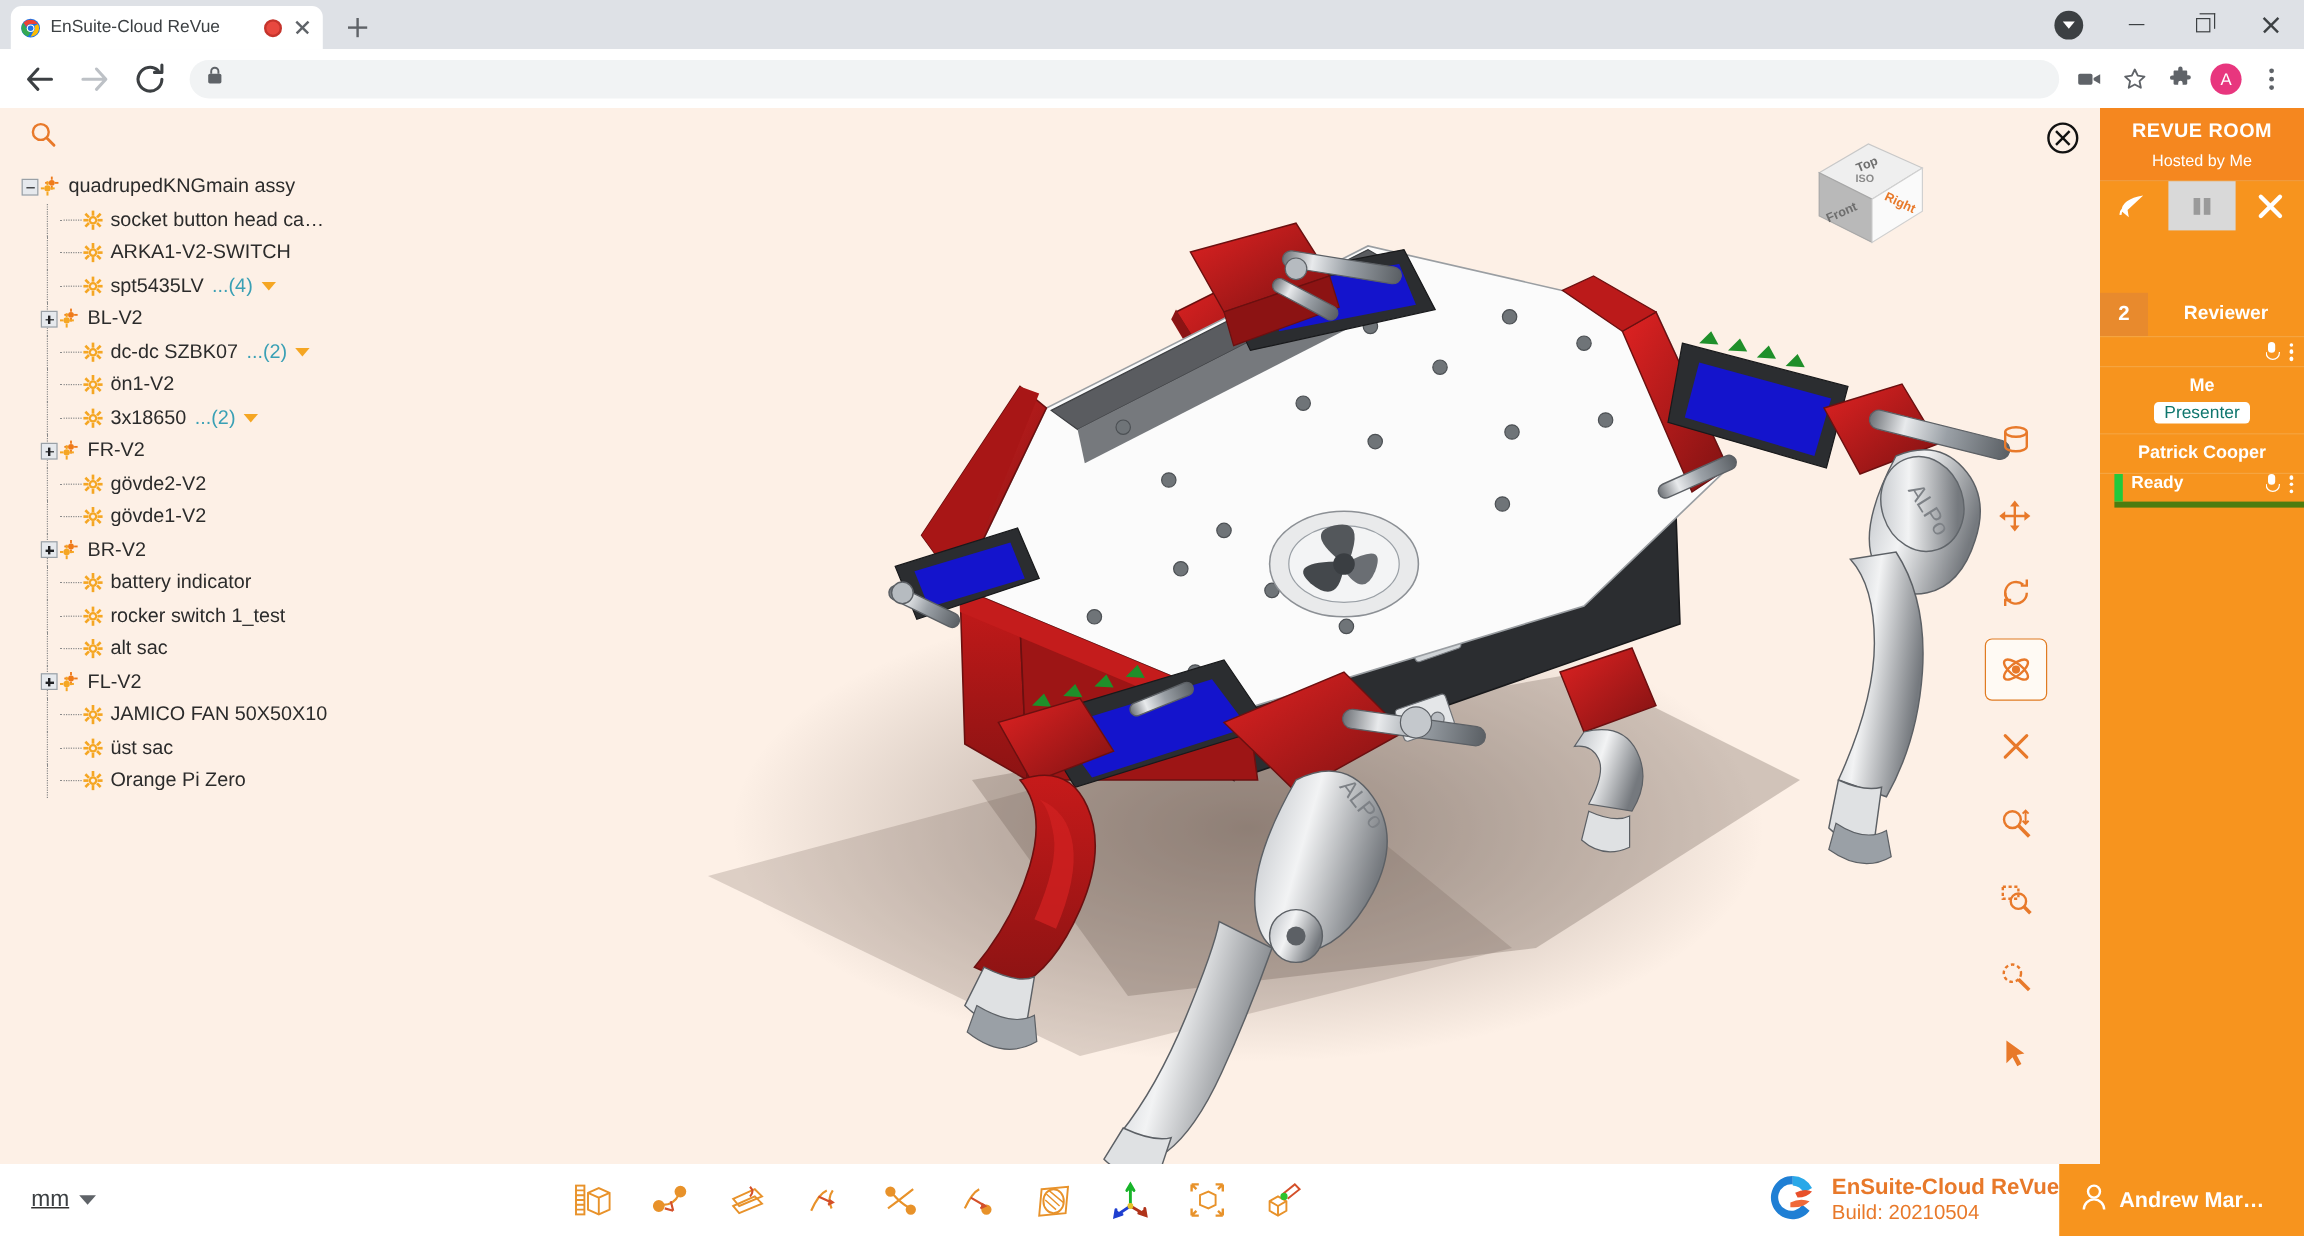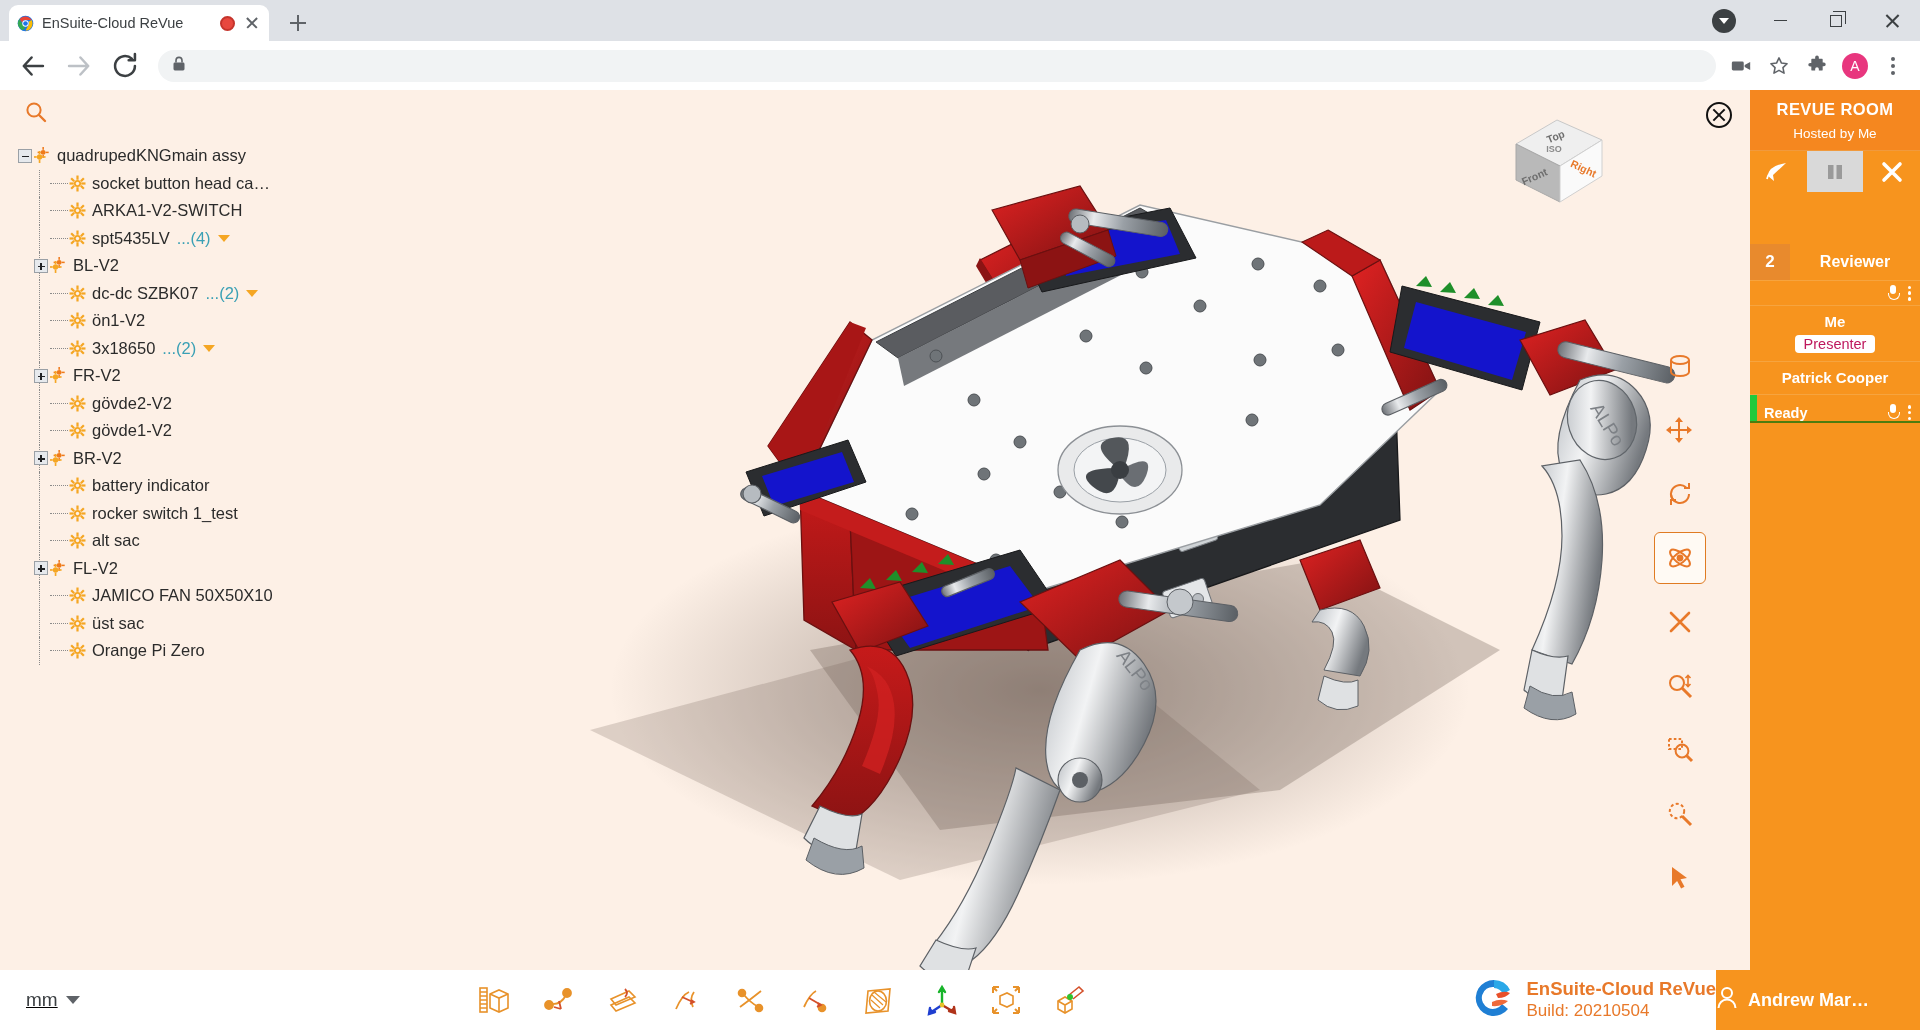--- a/index.html
+++ b/index.html
@@ -179,26 +179,26 @@
     font-size: 16px; font-weight: bold; cursor:pointer;
   }
   .ruser-tools {
     height: 26px; display:flex; align-items:center; justify-content:flex-end;
     gap: 9px; padding-right: 9px; border-top: 1px solid #f6a43f;
     border-bottom: 1px solid #f6a43f;
   }
   .ruser-block { padding: 7px 4px 8px; text-align: center; border-bottom: 1px solid #f6a43f; }
   .ruser-name { font-size: 15px; font-weight: bold; }
   .rbadge {
-    display: inline-block; margin-top: 5px; background: #fff; color: #be185d;
+    display: inline-block; margin-top: 5px; background: #fff; color: #0f766e;
     border-radius: 4px; padding: 1px 9px; font-size: 14.5px;
   }
   .rstatus {
-    height: 28px; display:flex; align-items:flex-end; position: relative;
-    padding-left: 14px; border-bottom: 2px solid #4d7c0f;
+    height: 28px; display:flex; align-items:flex-start; position: relative;
+    padding-left: 14px; border-bottom: 5px solid #4d7c0f; margin-left: 12px;
   }
   .rstatus .bar { position:absolute; left:0; top:0; bottom:0; width: 7px; background: #22c93c; }
   .rstatus .txt { font-size: 14.5px; font-weight: bold; flex: 1; }
   .rstatus .tools { display:flex; align-items:center; gap: 9px; padding-right: 9px; }
   .mic { width: 11px; height: 17px; position: relative; cursor: pointer; }
   .mic::before { content:''; position:absolute; left:2.5px; top:0; width:6px; height:9px; border-radius:3px; background:#fff; }
   .mic::after { content:''; position:absolute; left:0.5px; top:8px; width:10px; height:6px;
     border: 1.6px solid #fff; border-top: none; border-radius: 0 0 6px 6px; }
   .rkebab { width: 3.5px; height: 15px; position:relative; cursor:pointer; }
   .rkebab i { position:absolute; left:0; width:3.5px; height:3.5px; border-radius:50%; background:#fff; }
@@ -214,21 +214,21 @@
   .units-caret { width:0;height:0; border-left:7px solid transparent; border-right:7px solid transparent; border-top:8px solid #5f6368; }
   .measure-tools { display: flex; align-items: center; gap: 26px; margin-left: 395px; }
   .mtool { width: 38px; height: 38px; display:flex; align-items:center; justify-content:center; cursor:pointer; }
   .brandbox { position:absolute; right: 204px; top: 0; height:60px; display:flex; align-items:center; gap: 11px; }
   .brand-text { line-height: 1.22; }
   .brand-name { font-size: 18.5px; color: #e8792a; font-weight: bold; }
   .brand-build { font-size: 17px; color: #e8792a; }
   .userbox {
     position:absolute; right: 0; top: 0; width: 204px; height: 60px;
     background: #f7941e; color:#fff; display:flex; align-items:center;
-    gap: 10px; cursor: pointer; margin-left: 40px;
+    gap: 10px; padding-left: 18px; cursor: pointer; margin-left: 40px;
   }
   .username { font-size: 18px; font-weight: bold; white-space: nowrap; }
 </style>
 </head>
 <body>
 
 <div id="app">
 
   <div class="browser-top">
     <div class="tab">

